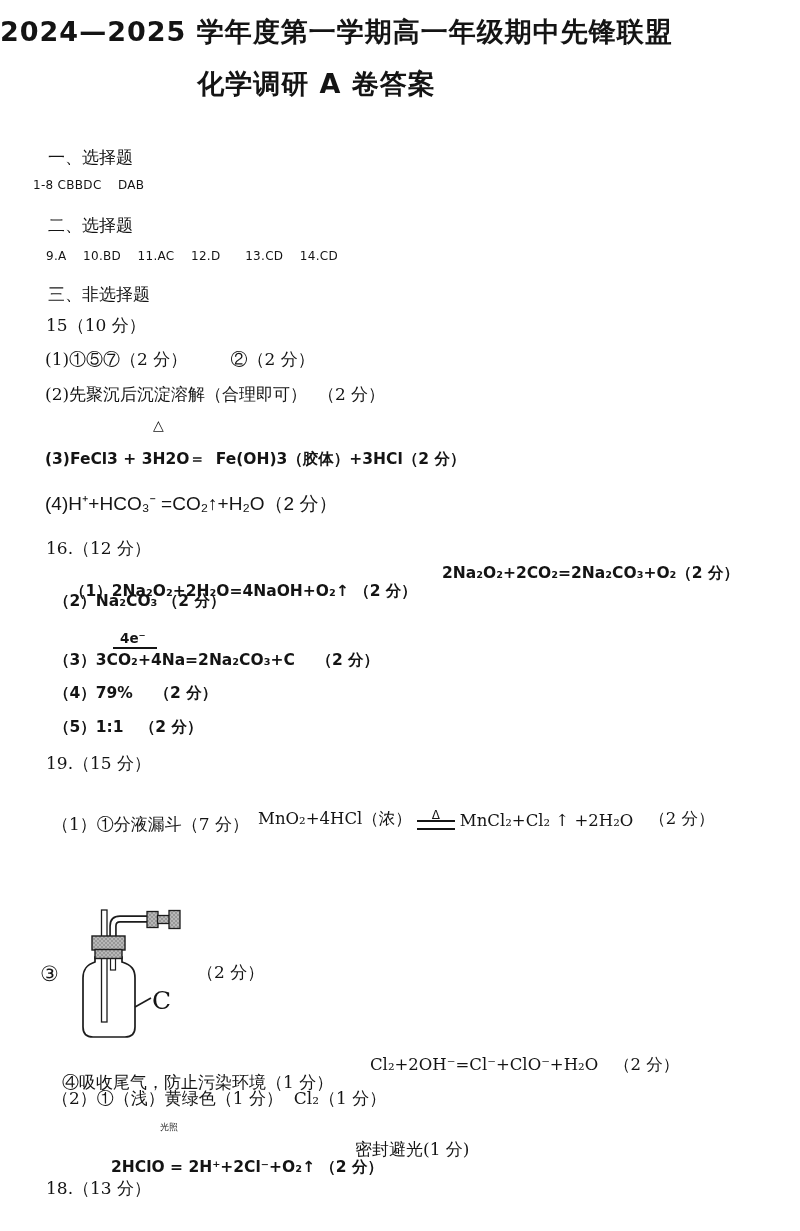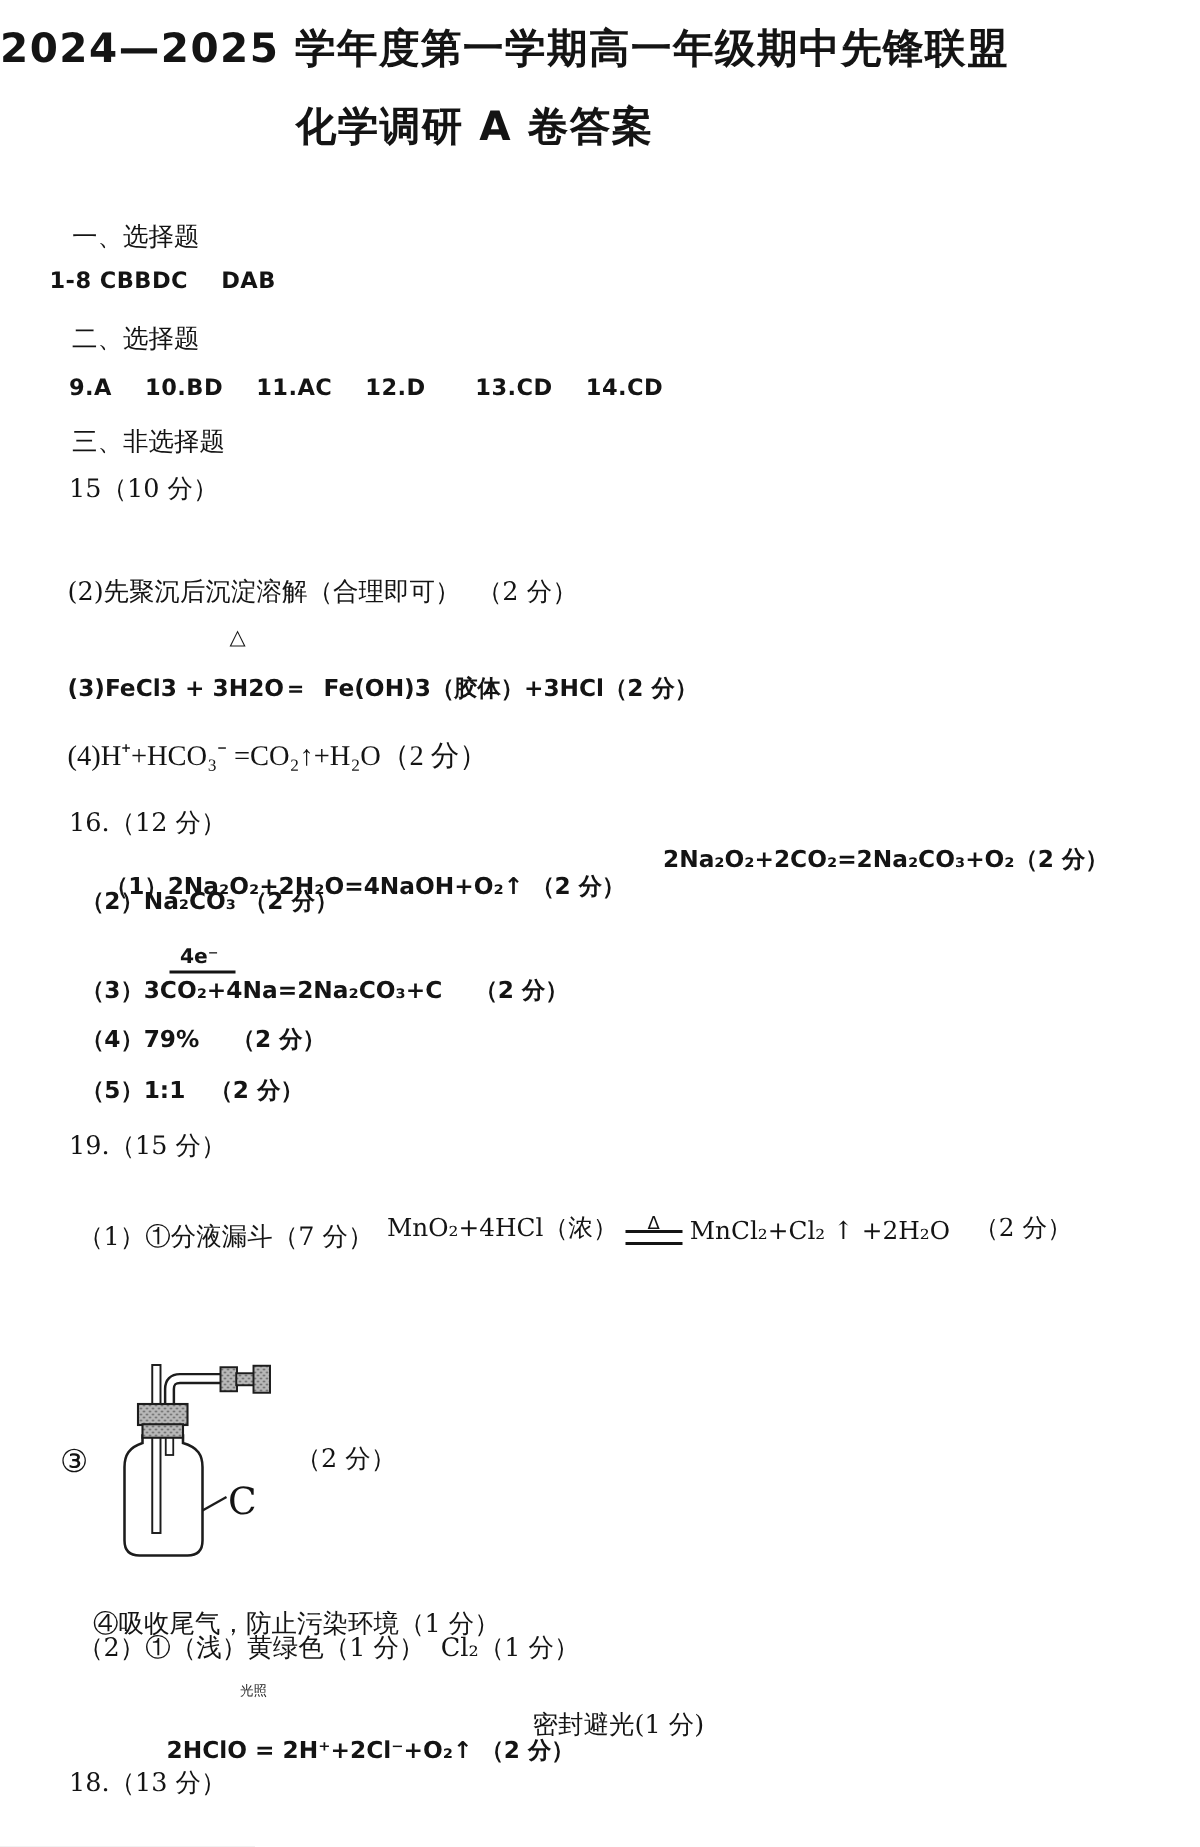--- a/index.html
+++ b/index.html
@@ -17,32 +17,32 @@
     width:633px; text-align:center;
     font-family:"DejaVu Sans","Liberation Sans",sans-serif;
     font-weight:700; font-size:27px; letter-spacing:1px;
   }
   .t-serif {
     font-family:"DejaVu Serif","Liberation Serif",serif;
     font-size:17px;
   }
   .t-ans {
     font-family:"DejaVu Sans","Liberation Sans",sans-serif;
-    font-weight:700; font-size:15px; letter-spacing:.3px;text-align:right;
+    font-weight:400; font-size:12px; letter-spacing:.3px;text-align:right;
   }
   .t-eq {
     font-family:"DejaVu Sans","Liberation Sans",sans-serif;
     font-weight:600; font-size:15.5px;
   }
   .t-eqserif {
     font-family:"DejaVu Serif","Liberation Serif",serif;
     font-size:16.5px;
   }
   .t-bigserif {
-    font-family:Liberation Serif, serif;
+    font-family:Liberation Sans, sans-serif;
     font-size:19px;
   }
   .t-small { font-size:14px; }
 
   .eqline { display:flex; align-items:flex-end; }
   .stack { display:flex; flex-direction:column; align-items:center; margin:0 5px; }
   .stack .delta-sym {
     font-family:"DejaVu Sans","Liberation Sans",sans-serif;
     font-size:12px; line-height:1; transform:translateY(1px);
   }
@@ -77,20 +77,21 @@
 
   <div class="line t-serif" style="left:48px;top:146px">一、选择题</div>
   <div class="line t-ans" style="left:33px;top:178px">1-8 CBBDC    DAB</div>
 
   <div class="line t-serif" style="left:48px;top:214px">二、选择题</div>
   <div class="line t-ans" style="left:46px;top:249px">9.A    10.BD    11.AC    12.D      13.CD    14.CD</div>
 
   <div class="line t-serif" style="left:48px;top:283px">三、非选择题</div>
 
   <div class="line t-serif" style="left:46px;top:314px">15（10 分）</div>
+  <div class="line t-serif" style="left:45px;top:348px">(1)①⑤⑦（2 分）        ②（2 分）</div>
   <div class="line t-serif" style="left:45px;top:383px">(2)先聚沉后沉淀溶解（合理即可）  （2 分）</div>
   <div class="line t-serif t-small" style="left:153px;top:417px">△</div>
   <div class="line t-eq" style="left:45px;top:449px">(3)FeCl3 + 3H2O＝  Fe(OH)3（胶体）+3HCl（2 分）</div>
   <div class="line t-bigserif" style="left:45px;top:490px">(4)H⁺+HCO₃⁻ =CO₂↑+H₂O（2 分）</div>
 
   <div class="line t-serif" style="left:46px;top:537px">16.（12 分）</div>
   <div class="line" style="left:54px;top:563px">
     <span class="t-eq">（1）2Na₂O₂+2H₂O=4NaOH+O₂↑ （2 分）</span>
     <span class="abs-span t-eq" style="left:388px;top:0">2Na₂O₂+2CO₂=2Na₂CO₃+O₂（2 分）</span>
   </div>
@@ -144,20 +145,21 @@
       <rect x="122.5" y="15.5" width="12" height="8" fill="url(#dotpat)" stroke="#1c1c1c" stroke-width="1.3"></rect>
       <rect x="134" y="10.5" width="11" height="18" fill="url(#dotpat)" stroke="#1c1c1c" stroke-width="1.3"></rect>
 
       <line x1="100" y1="107" x2="116" y2="98" stroke="#1c1c1c" stroke-width="1.6"></line>
       <text x="117" y="109" font-size="25" font-family="DejaVu Serif, Liberation Serif, serif" fill="#141414">C</text>
     </svg>
   </div>
 
   <div class="line" style="left:46px;top:1053px">
     <span class="t-serif">④吸收尾气，防止污染环境（1 分）</span>
+    <span class="abs-span t-eqserif" style="left:324px;top:1px">Cl₂+2OH⁻=Cl⁻+ClO⁻+H₂O   （2 分）</span>
   </div>
 
   <div class="line t-serif" style="left:52px;top:1087px">（2）①（浅）黄绿色（1 分）  Cl₂（1 分）</div>
   <div class="line light-note" style="left:160px;top:1121px">光照</div>
   <div class="line" style="left:95px;top:1139px">
     <span class="t-eq">2HClO = 2H⁺+2Cl⁻+O₂↑ （2 分）</span>
     <span class="abs-span t-serif" style="left:260px;top:-1px">密封避光(1 分)</span>
   </div>
 
   <div class="line t-serif" style="left:46px;top:1177px">18.（13 分）</div>

